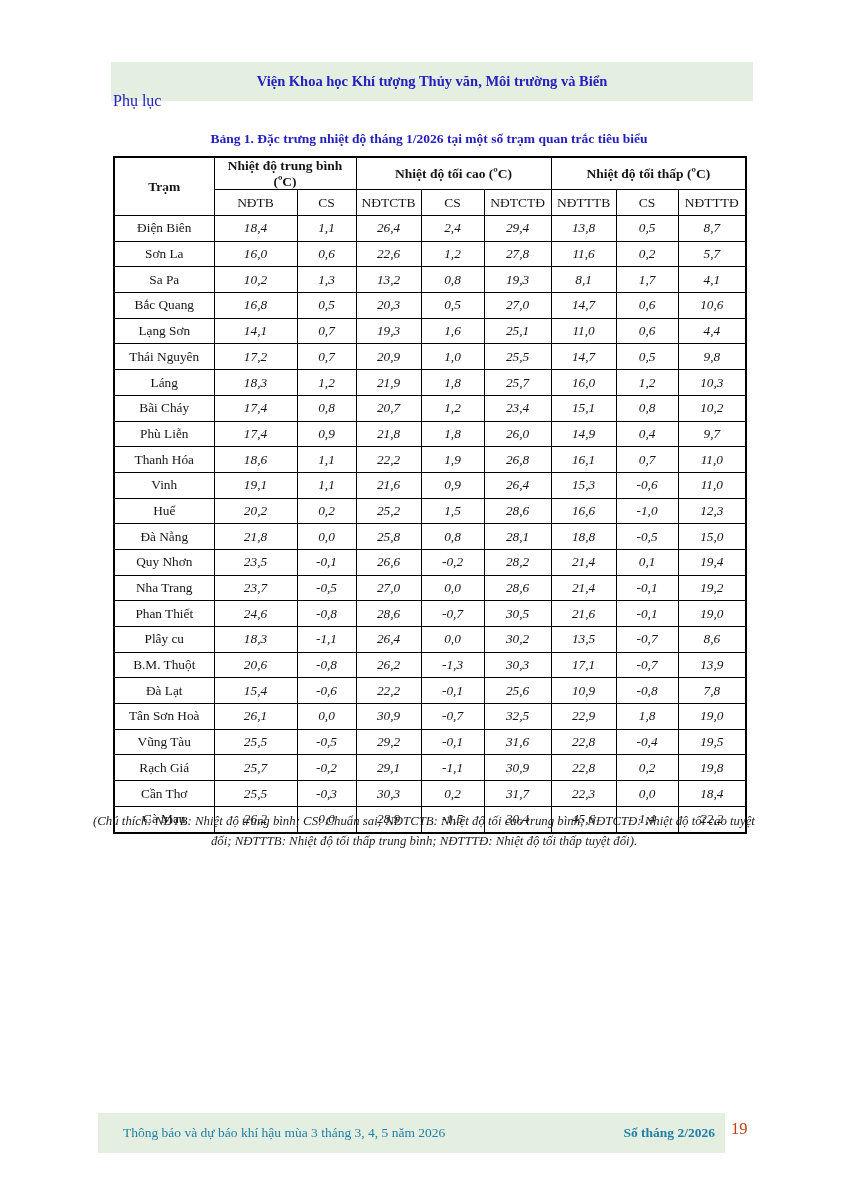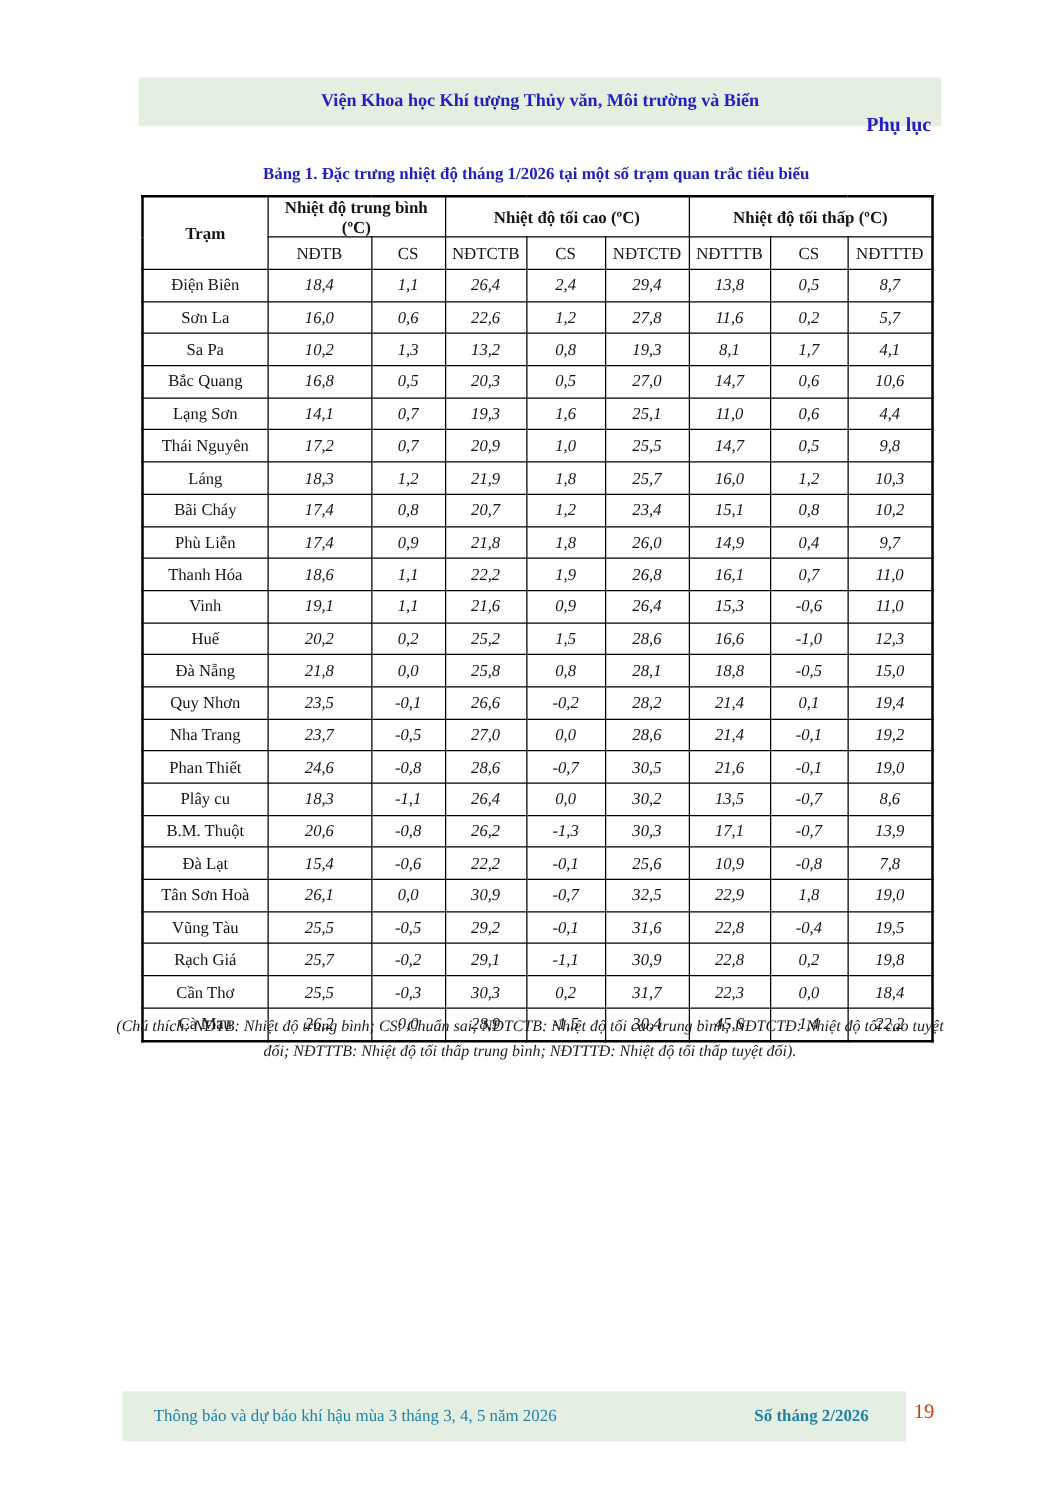--- a/index.html
+++ b/index.html
@@ -15,22 +15,22 @@
   }
   .banner{
     position:absolute;background:var(--banner-bg);
     display:flex;align-items:center;
   }
   .banner.top{left:111px;top:38px;width:642px;height:39px;justify-content:center;margin-top:24px;}
   .banner.top .banner-text{
     font-weight:bold;font-size:14.5px;color:var(--heading-blue);
   }
   .page-title{
-    position:absolute;left:113px;top:92px;width:632px;text-align:right;
-    font-weight:bold;font-size:16px;color:var(--heading-blue);
+    position:absolute;left:113px;top:92px;width:632px;text-align:left;
+    font-weight:normal;font-size:16px;color:var(--heading-blue);
   }
   .table-caption{
     position:absolute;left:70px;top:131px;width:718px;text-align:center;
     font-weight:bold;font-size:13.5px;color:var(--heading-blue);
   }
   .temp-table{
     position:absolute;left:113px;top:156px;width:632px;
     border-collapse:collapse;table-layout:fixed;
     border:2px solid #000;
   }
@@ -48,21 +48,21 @@
     font-style:italic;font-size:12.8px;line-height:20px;color:#1b1b1b;
   }
   .banner.bottom{
     left:98px;top:1113px;width:627px;height:40px;
     justify-content:space-between;
   }
   .footer-left{
     font-size:13.5px;color:var(--footer-teal);padding-left:25px;
   }
   .footer-right{
-    font-size:13.5px;font-weight:bold;color:var(--footer-teal);padding-right:30px;
+    font-size:13.5px;font-weight:bold;color:var(--footer-teal);padding-right:10px;
   }
   .page-number{
     position:absolute;left:731px;top:1119px;font-size:16.5px;color:#c2410c;
   }
 </style>
 </head>
 <body>
 
 <div class="banner top">
   <span class="banner-text">Viện Khoa học Khí tượng Thủy văn, Môi trường và Biển</span>

